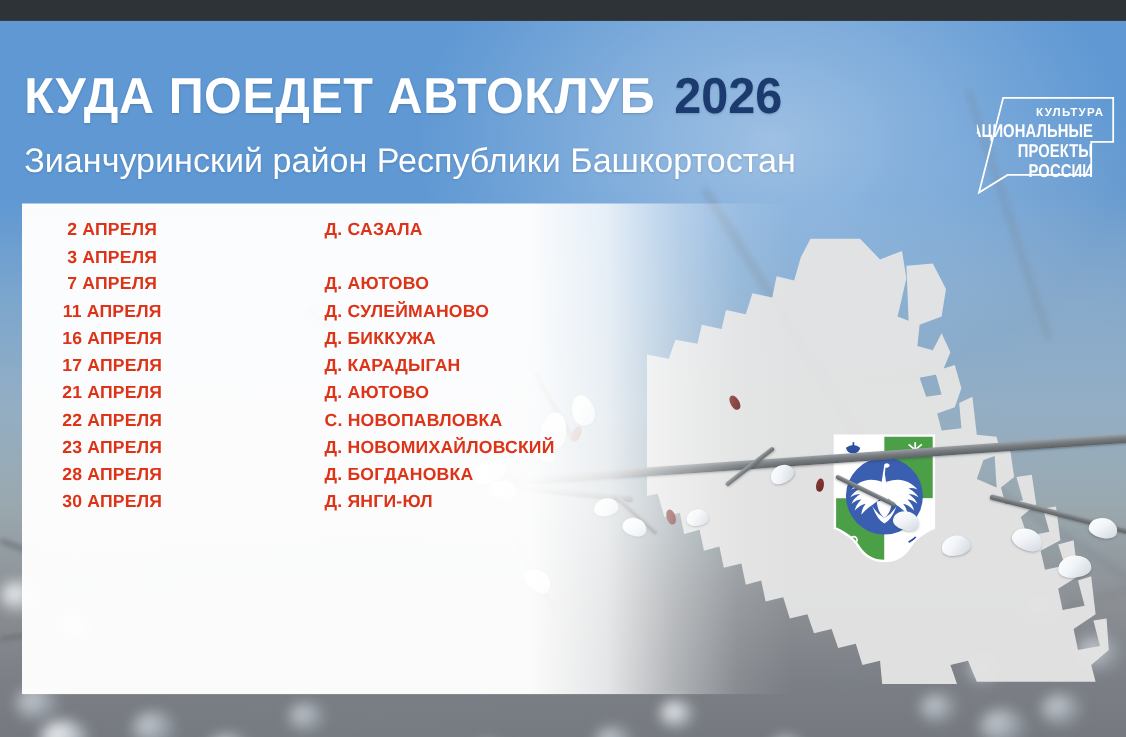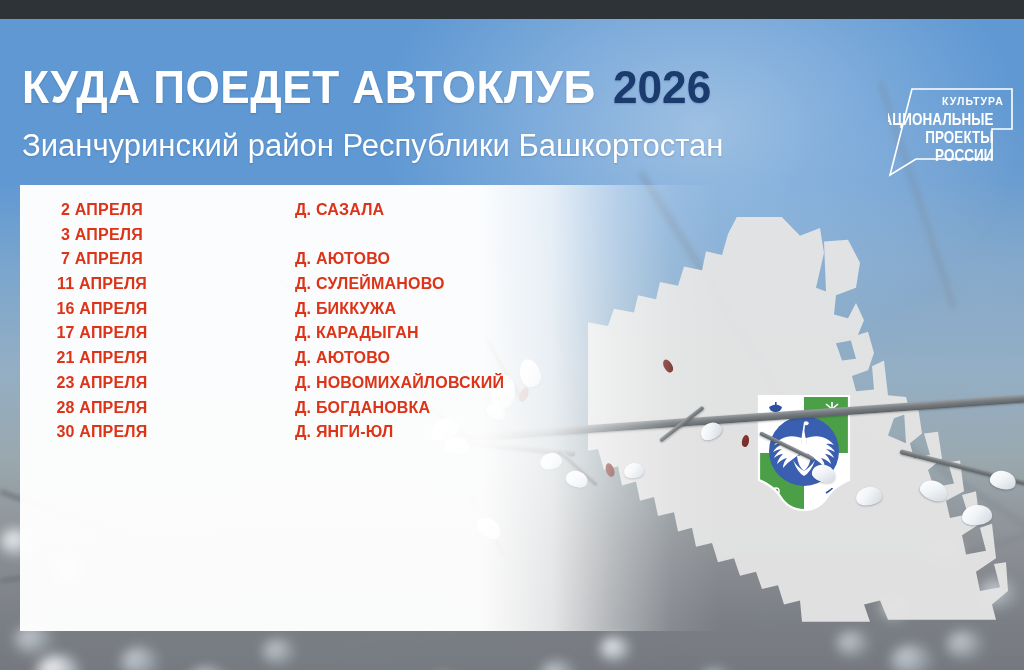--- a/index.html
+++ b/index.html
@@ -384,20 +384,24 @@
       </div>
       <div class="row">
         <div class="date"><span class="date-inner">17 АПРЕЛЯ</span></div>
         <div class="place">Д. КАРАДЫГАН</div>
       </div>
       <div class="row">
         <div class="date"><span class="date-inner">21 АПРЕЛЯ</span></div>
         <div class="place">Д. АЮТОВО</div>
       </div>
       <div class="row">
+        <div class="date"><span class="date-inner">22 АПРЕЛЯ</span></div>
+        <div class="place">С. НОВОПАВЛОВКА</div>
+      </div>
+      <div class="row">
         <div class="date"><span class="date-inner">23 АПРЕЛЯ</span></div>
         <div class="place">Д. НОВОМИХАЙЛОВСКИЙ</div>
       </div>
       <div class="row">
         <div class="date"><span class="date-inner">28 АПРЕЛЯ</span></div>
         <div class="place">Д. БОГДАНОВКА</div>
       </div>
       <div class="row">
         <div class="date"><span class="date-inner">30 АПРЕЛЯ</span></div>
         <div class="place">Д. ЯНГИ-ЮЛ</div>

